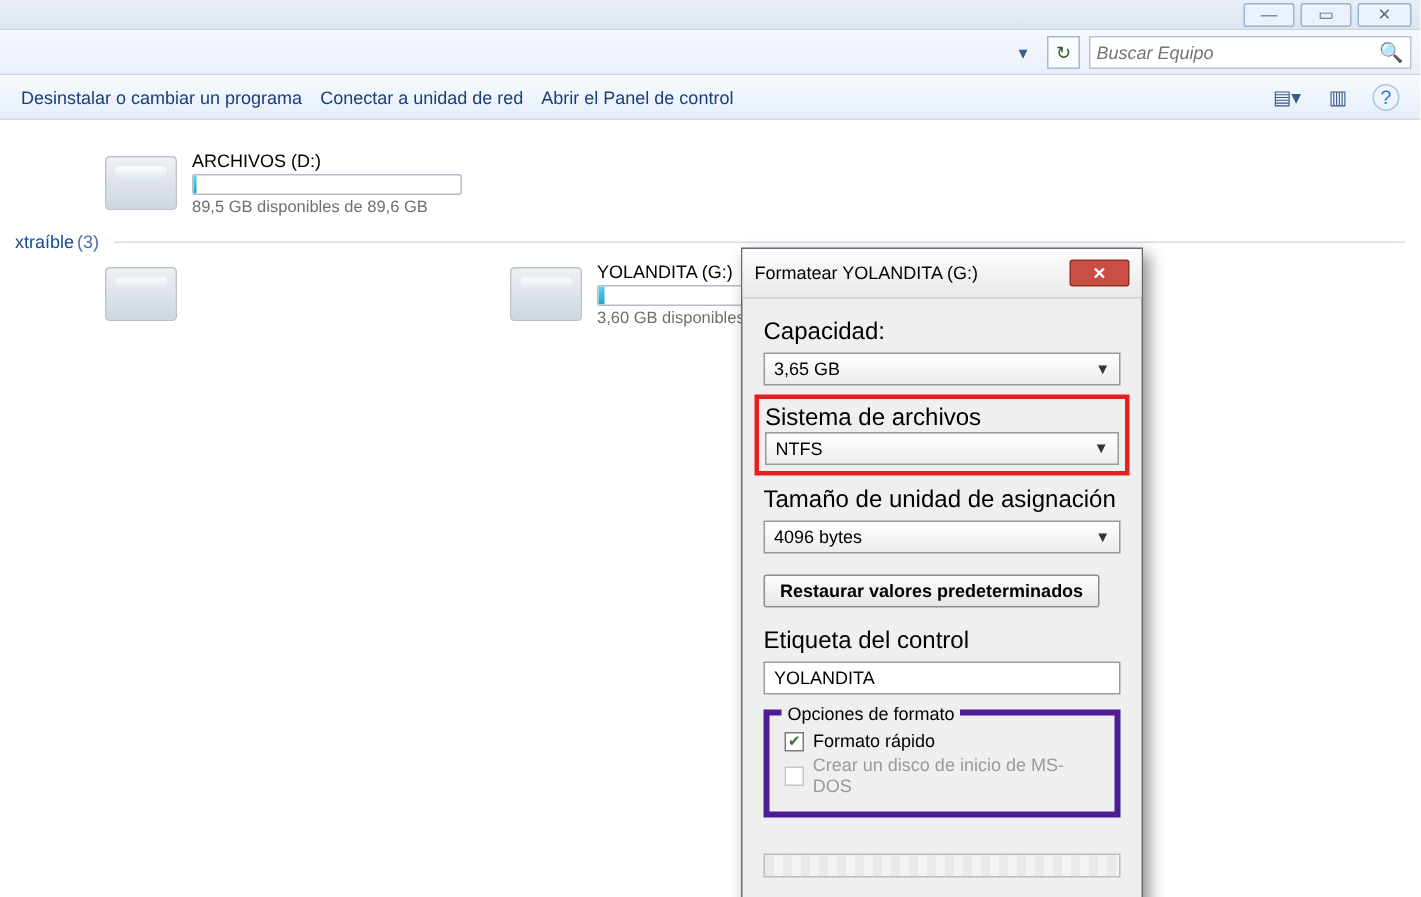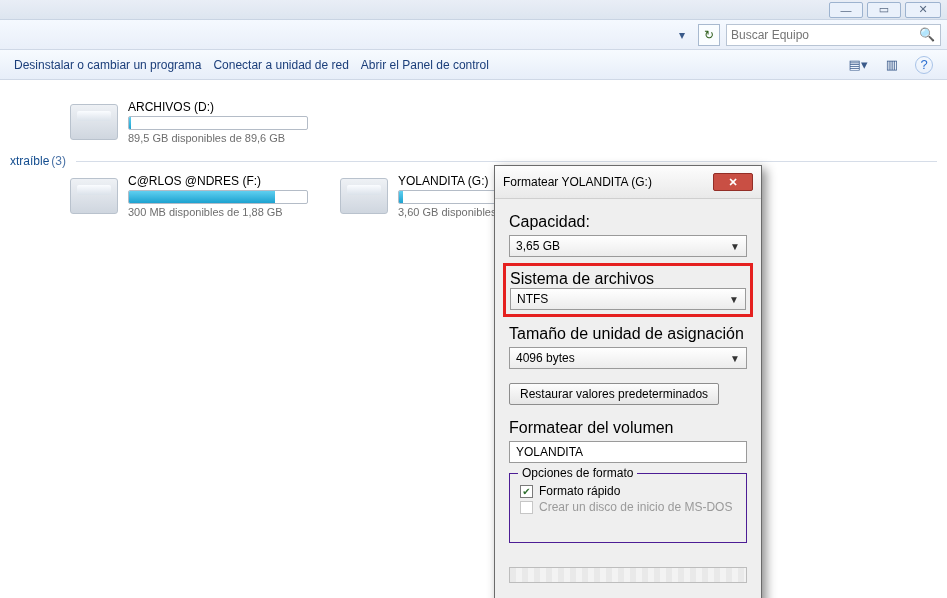--- a/index.html
+++ b/index.html
@@ -9,21 +9,21 @@
 .titlebar { height: 20px; background: linear-gradient(#e9eef6,#dde5f0); border-bottom: 1px solid #c9d4e3; display: flex; align-items: center; justify-content: flex-end; padding-right: 6px; gap: 4px; }
 .win-ctrl { width: 34px; height: 16px; border: 1px solid #9db3cf; border-radius: 2px; background: #eaf1fb; display: flex; align-items: center; justify-content: center; color: #5a6b84; font-size: 11px; }
 .win-ctrl.close { width: 36px; }
 
 
 .navrow { height: 30px; background: linear-gradient(#f5f9ff,#e9eff9); border-bottom: 1px solid #cfd8e6; display: flex; align-items: center; padding: 0 6px; gap: 6px; }
 .spacer { flex: 1; }
 .nav-dd { width: 20px; height: 20px; display: flex; align-items: center; justify-content: center; color: #3a5a8a; }
 .refresh { width: 22px; height: 22px; border: 1px solid #a8b9cf; background: #fafdff; display: flex; align-items: center; justify-content: center; color: #2e5e1b; font-size: 13px; }
 .searchbox { width: 215px; height: 22px; border: 1px solid #b8c4d4; background: #ffffff; display: flex; align-items: center; padding: 0 4px; }
-.searchbox input { border: none; outline: none; flex: 1; color: #8a8a8a; font-size: 12px; }
+.searchbox input { border: none; outline: none; flex: 1; font-style: italic; color: #8a8a8a; font-size: 12px; }
 .searchbox .mag { color: #2d63b3; font-size: 13px; padding-left: 4px; }
 
 
 .cmdbar { height: 30px; background: linear-gradient(#f7fbff,#e7eef9); border-bottom: 1px solid #cfd8e6; display: flex; align-items: center; padding: 0 14px; gap: 12px; color: #1b3e7a; }
 .cmdbar .link { color: #1b3e7a; cursor: default; }
 .cmdbar .right { margin-left: auto; display: flex; align-items: center; gap: 12px; color: #3a5a8a; }
 .tb-icon { width: 22px; height: 22px; border: 1px solid transparent; display: flex; align-items: center; justify-content: center; font-size: 13px; }
 .tb-icon.help { color: #2d6fd1; border: 1px solid #a8c3e8; border-radius: 50%; width: 18px; height: 18px; }
 
 
@@ -47,24 +47,24 @@
 
 
 .dialog { position: absolute; left: 494px; top: 165px; width: 268px; background: #efefef; border: 1px solid #6b6b6b; box-shadow: 4px 4px 10px rgba(0,0,0,.45); }
 .dlg-title { height: 26px; background: linear-gradient(#fdfdfd,#e9e9e9); border-bottom: 1px solid #cfcfcf; display: flex; align-items: center; padding: 16px 8px; color: #000; font-size: 12px; }
 .dlg-title .x { margin-left: auto; width: 40px; height: 18px; background: #c94f44; border: 1px solid #932e27; border-radius: 2px; color: #fff; display: flex; align-items: center; justify-content: center; font-weight: bold; font-size: 11px; }
 .dlg-body { padding: 10px 14px 10px 14px; display: flex; flex-direction: column; gap: 4px; }
 .dlg-label { color: #000; font-size: 16px; margin-top: 4px; }
 .select { height: 22px; border: 1px solid #9a9a9a; background: linear-gradient(#ffffff,#ececec); display: flex; align-items: center; padding: 0 6px; color: #000; justify-content: space-between; }
 .select .caret { color: #333; font-size: 10px; }
 .highlight-wrap { border: 3px solid #e5201f; padding: 4px 4px; margin: 2px -6px 0 -6px; }
-.button { height: 22px; border: 1px solid #8d8d8d; background: linear-gradient(#fdfdfd,#e6e6e6); border-radius: 2px; padding: 0 10px; display: inline-flex; align-items: center; justify-content: center; color: #000; }
+.button { height: 22px; border: 1px solid #8d8d8d; background: linear-gradient(#fdfdfd,#e6e6e6); border-radius: 2px; padding: 0 10px; display: inline-flex; align-items: center; justify-content: center; color: #000; font-weight: bold; }
 .button.small { width: auto; }
 .input-text { height: 22px; border: 1px solid #9a9a9a; background: #ffffff; padding: 0 6px; color: #000; }
-.groupbox { border: 1px solid #4c1d95; padding: 8px 10px 28px 10px; margin-top: 6px; position: relative; }
+.groupbox { border: 4px solid #4c1d95; padding: 8px 10px 10px 10px; margin-top: 6px; position: relative; }
 .groupbox .legend { position: absolute; top: -8px; left: 8px; background: #efefef; padding: 0 4px; color: #000; font-size: 12px; }
 .chk { display: flex; align-items: center; gap: 6px; color: #000; font-size: 12px; margin-top: 2px; }
 .chk.disabled { color: #9a9a9a; }
 .cb { width: 13px; height: 13px; border: 1px solid #7a7a7a; background: #fff; display: flex; align-items: center; justify-content: center; font-size: 10px; color: #2e6f2e; }
 .progress { height: 16px; border: 1px solid #bdbdbd; background: repeating-linear-gradient(90deg,#e9e9e9 0 6px,#f3f3f3 6px 12px); margin-top: 20px; }
 .dlg-actions { display: flex; justify-content: flex-end; gap: 10px; margin-top: 12px; }
 .button.primary { border-color: #4d87c7; box-shadow: inset 0 0 0 1px #b9d4f2; }
 </style>
 </head>
 <body>
@@ -114,27 +114,20 @@
   </div>
 
   <div class="grp-hdr">
     <span>xtraíble</span>
     <span class="cnt">(3)</span>
   </div>
 
   <div class="drive-row indent">
     <div class="drive">
       <div class="icon"></div>
-      <div class="info">
-        <div class="name">C@RLOS @NDRES (F:)</div>
-        <div class="bar">
-            <div class="fill" style="width:82%"></div>
-          </div>
-        <div class="sub">300 MB disponibles de 1,88 GB</div>
-      </div>
     </div>
     <div class="drive">
       <div class="icon"></div>
       <div class="info">
         <div class="name">YOLANDITA (G:)</div>
         <div class="bar">
             <div class="fill" style="width:2%"></div>
           </div>
         <div class="sub">3,60 GB disponibles de 3,65 GB</div>
       </div>
@@ -165,21 +158,21 @@
     <div class="dlg-label">Tamaño de unidad de asignación</div>
     <div class="select">
       <span>4096 bytes</span>
       <span class="caret">▼</span>
     </div>
 
     <div style="margin-top:10px">
       <span class="button small">Restaurar valores predeterminados</span>
     </div>
 
-    <div class="dlg-label" style="margin-top:10px">Formatear del volumen</div>
+    <div class="dlg-label" style="margin-top:10px">Etiqueta del control</div>
     <input class="input-text" type="text" value="YOLANDITA" style="">
 
     <div class="groupbox">
       <div class="legend">Opciones de formato</div>
       <div class="chk">
         <div class="cb">✔</div>
         <span>Formato rápido</span>
       </div>
       <div class="chk disabled">
         <div class="cb" style="border-color:#c6c6c6"></div>

